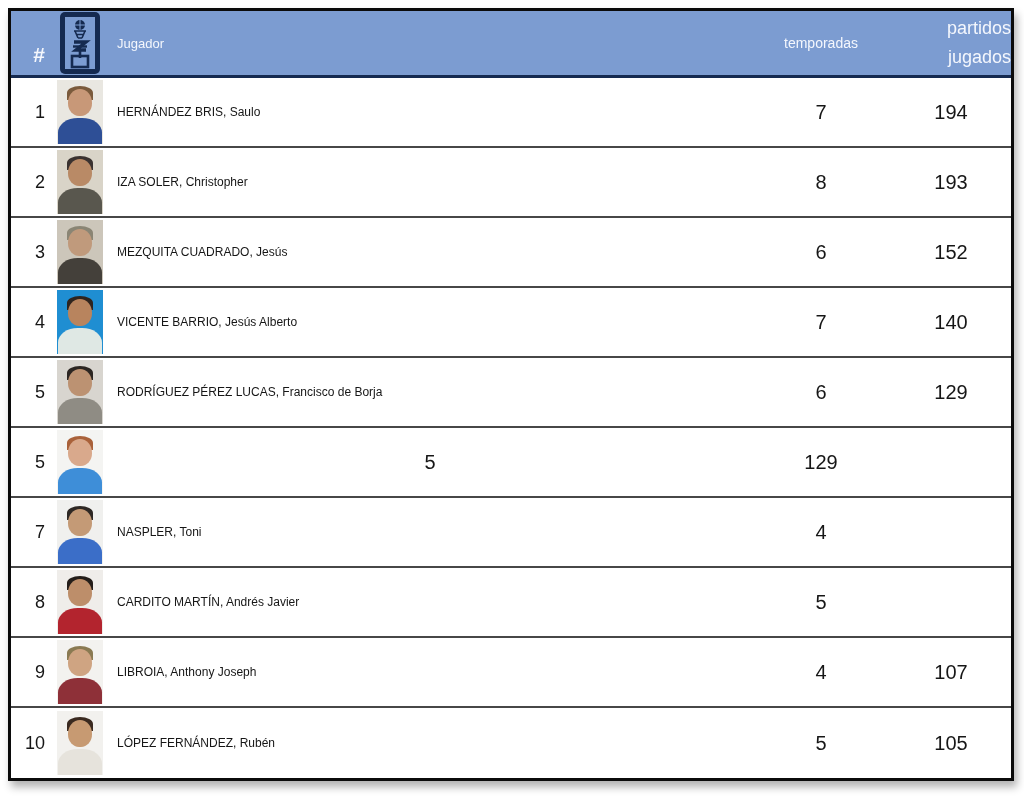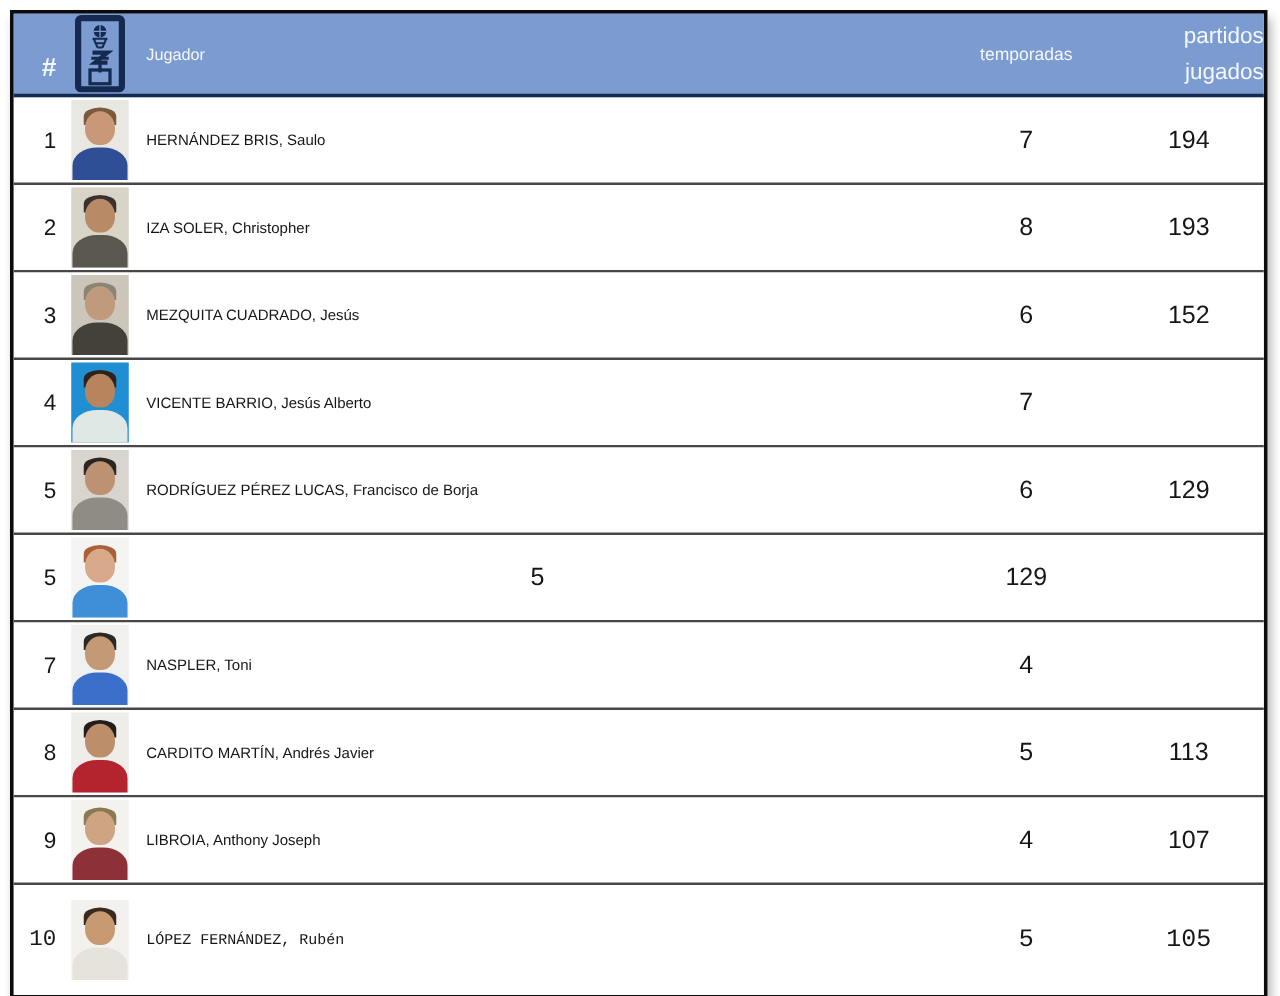--- a/index.html
+++ b/index.html
@@ -45,21 +45,21 @@
   }
   
   .row {
     display: grid;
     grid-template-columns: 40px 58px 1fr 140px 120px;
     height: 70px;
     border-bottom: 2px solid #474747;
     background: #ffffff;
     color: #161616;
   }
-  .row:last-child { border-bottom: none; height: 88px; font-family: Liberation Mono, monospace; }
+  .row:last-child { border-bottom: none; height: 70px; }
   .cell.rank {
     display: flex; align-items: center; justify-content: flex-end;
     padding-right: 6px; font-size: 18px;
   }
   .cell.photo-cell { display: flex; align-items: center; justify-content: center; }
   .cell.name {
     display: flex; align-items: center;
     padding-left: 8px; font-size: 12px;
     white-space: nowrap; overflow: hidden;
   }
@@ -178,20 +178,21 @@
     <div class="cell rank">4</div>
     <div class="cell photo-cell">
       <div class="photo" style="background: rgb(31, 142, 210);">
         <div class="hair" style="background: rgb(46, 36, 30);"></div>
         <div class="head" style="background: rgb(184, 132, 94);"></div>
         <div class="shirt" style="background: rgb(223, 232, 228);"></div>
       </div>
     </div>
     <div class="cell name">VICENTE BARRIO, Jesús Alberto</div>
     <div class="cell seasons">7</div>
+    <div class="cell games">140</div>
   </div>
 
   <div class="row">
     <div class="cell rank">5</div>
     <div class="cell photo-cell">
       <div class="photo" style="background: rgb(216, 213, 207);">
         <div class="hair" style="background: rgb(44, 38, 34);"></div>
         <div class="head" style="background: rgb(188, 146, 114);"></div>
         <div class="shirt" style="background: rgb(143, 140, 132);"></div>
       </div>
@@ -231,21 +232,20 @@
     <div class="cell rank">8</div>
     <div class="cell photo-cell">
       <div class="photo" style="background: rgb(239, 237, 234);">
         <div class="hair" style="background: rgb(36, 30, 26);"></div>
         <div class="head" style="background: rgb(189, 142, 106);"></div>
         <div class="shirt" style="background: rgb(179, 36, 46);"></div>
       </div>
     </div>
     <div class="cell name">CARDITO MARTÍN, Andrés Javier</div>
     <div class="cell seasons">5</div>
-    <div class="cell games">113</div>
   </div>
 
   <div class="row">
     <div class="cell rank">9</div>
     <div class="cell photo-cell">
       <div class="photo" style="background: rgb(243, 242, 239);">
         <div class="hair" style="background: rgb(138, 122, 82);"></div>
         <div class="head" style="background: rgb(207, 164, 130);"></div>
         <div class="shirt" style="background: rgb(142, 48, 56);"></div>
       </div>

